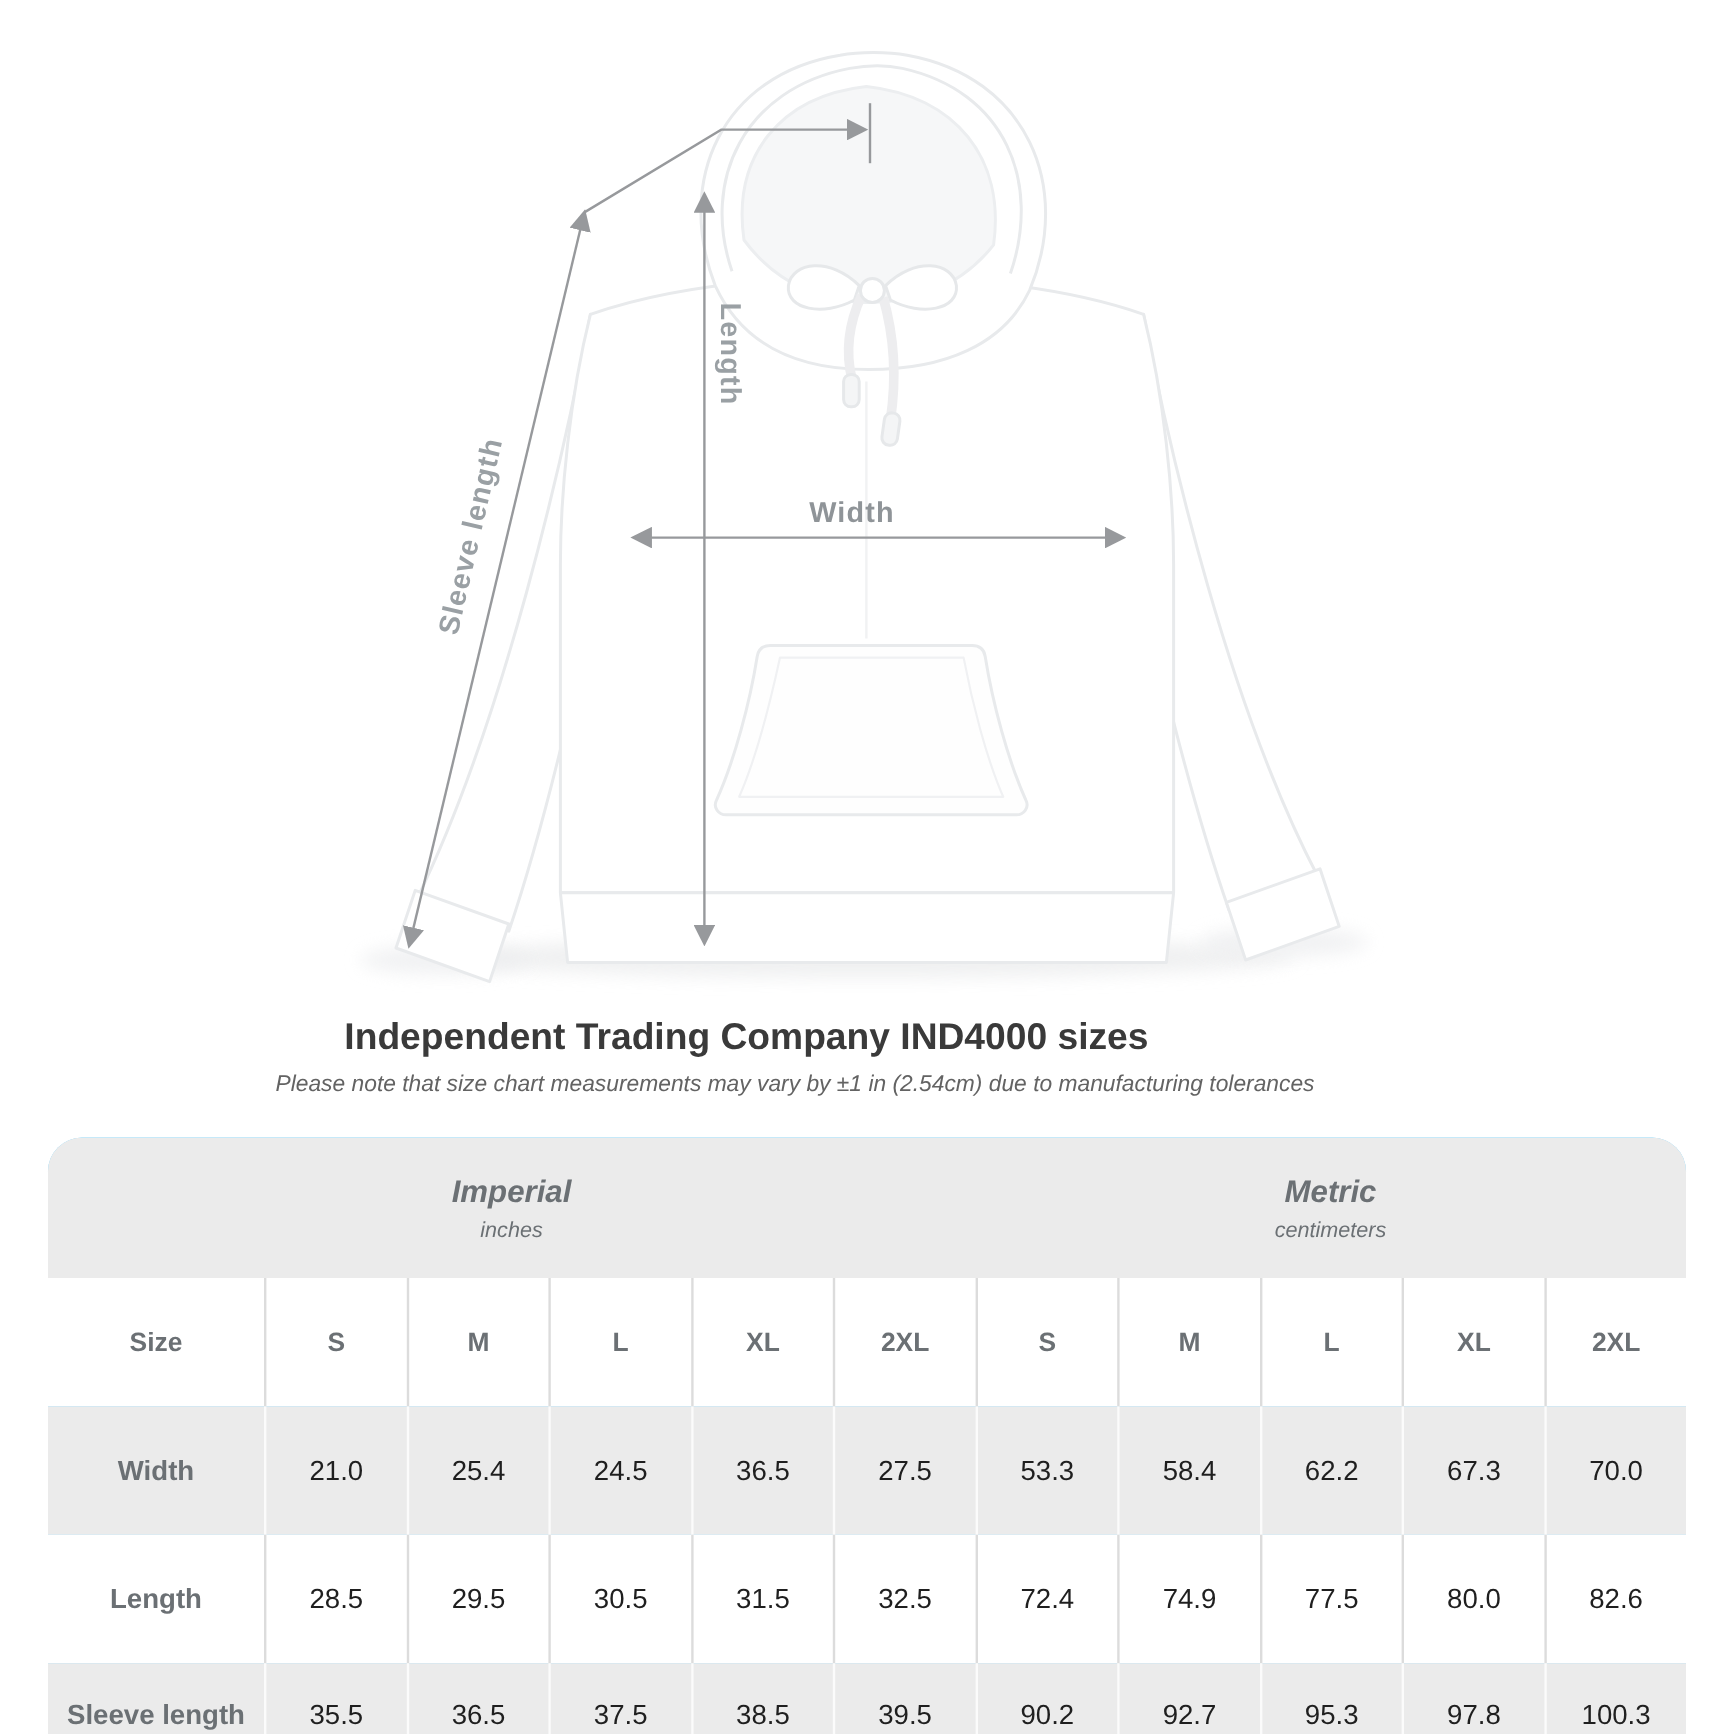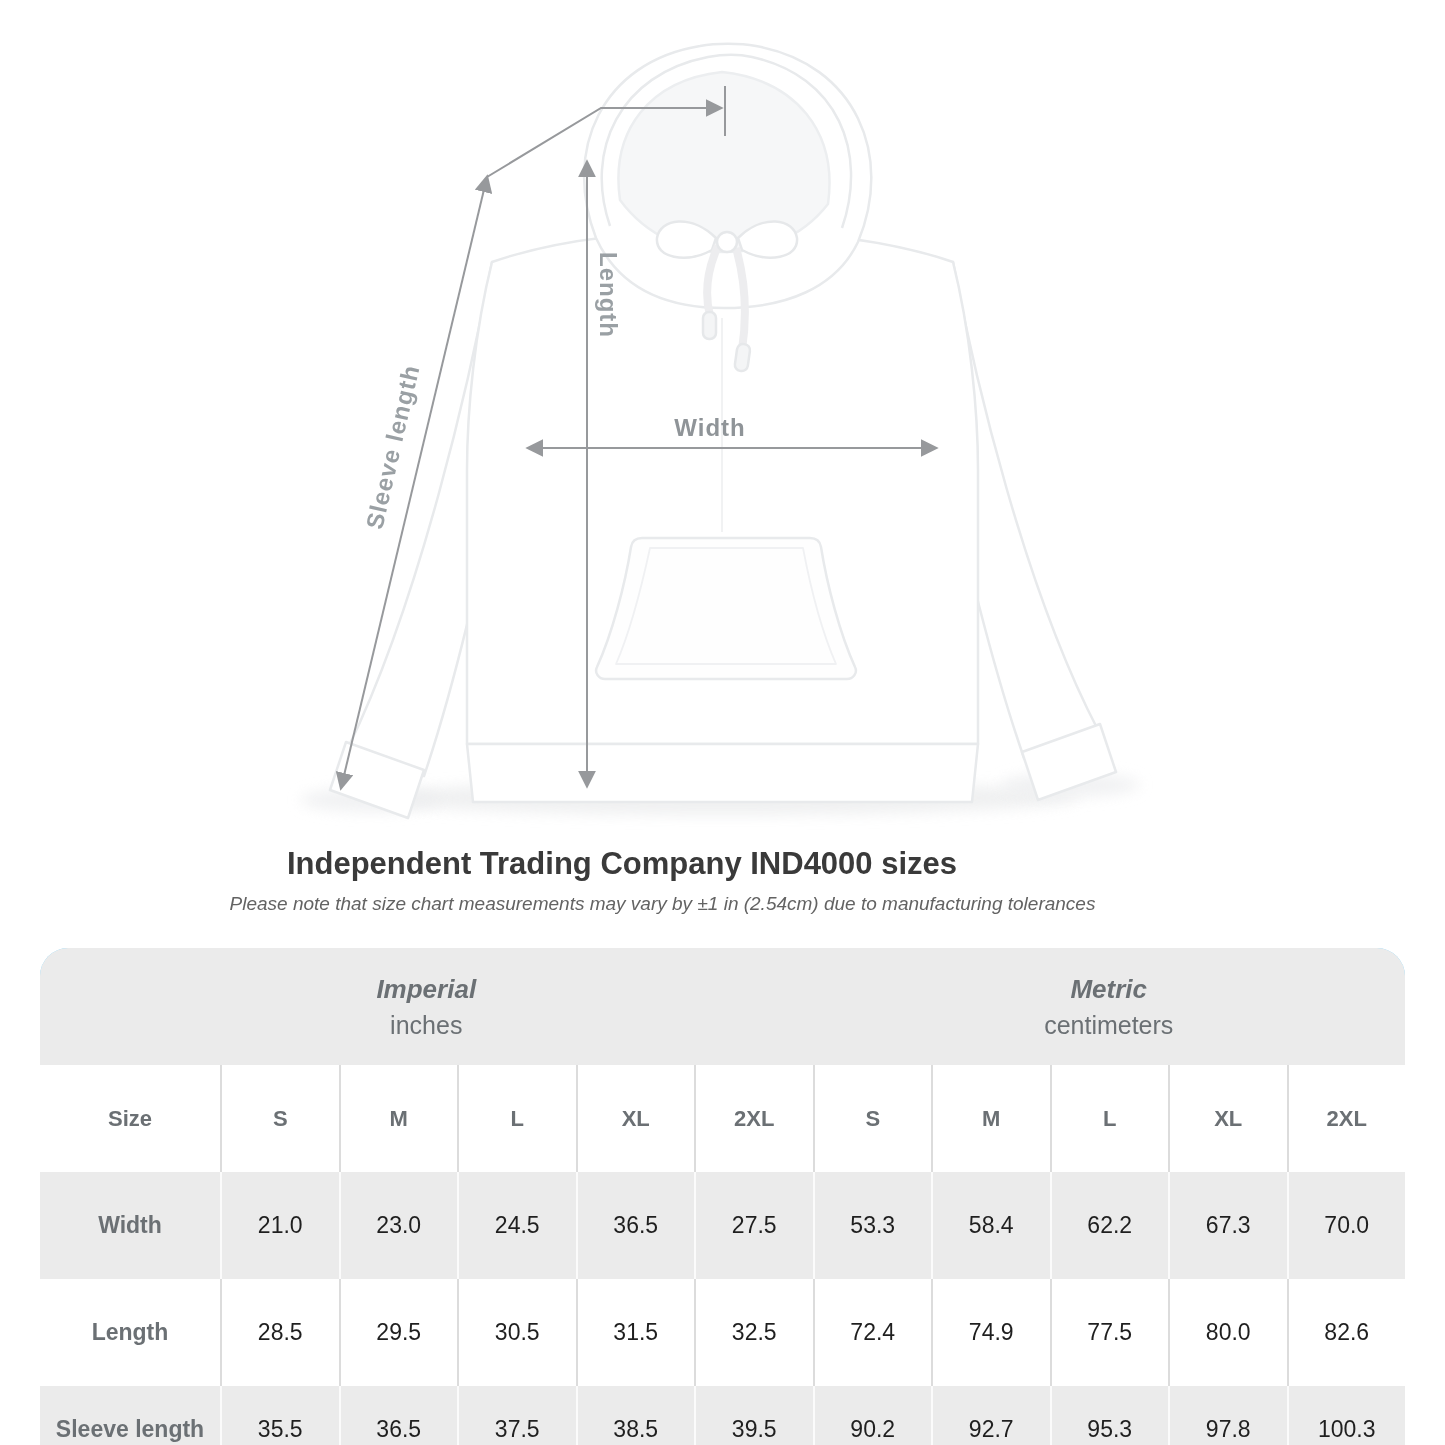--- a/index.html
+++ b/index.html
@@ -65,21 +65,21 @@
     display:flex;flex-direction:column;
     align-items:center;justify-content:center;
     gap:6px;
   }
   .band-imperial{grid-column:1 / span 6;}
   .band-metric{grid-column:7 / span 5;}
   .band-title{
     font-size:26px;font-weight:bold;font-style:italic;color:#6b7074;
   }
   .band-unit{
-    font-size:25px;color:#6b7074;
+    font-size:18px;font-style:italic;color:#6b7074;
   }
   .trow{
     display:grid;
     grid-template-columns:180px repeat(10,1fr);
     height:107px;
   }
   .trow:last-child{height:87px;}
   .row-white{background:#ffffff;}
   .row-gray{background:#ebebeb;}
   .cell{
@@ -186,21 +186,21 @@
       <div class="cell head-cell">S</div>
       <div class="cell head-cell">M</div>
       <div class="cell head-cell">L</div>
       <div class="cell head-cell">XL</div>
       <div class="cell head-cell">2XL</div>
     </div>
 
     <div class="trow row-gray">
       <div class="cell label-cell">Width</div>
       <div class="cell val-cell">21.0</div>
-      <div class="cell val-cell">23.0</div>
+      <div class="cell val-cell">25.4</div>
       <div class="cell val-cell">24.5</div>
       <div class="cell val-cell">36.5</div>
       <div class="cell val-cell">27.5</div>
       <div class="cell val-cell">53.3</div>
       <div class="cell val-cell">58.4</div>
       <div class="cell val-cell">62.2</div>
       <div class="cell val-cell">67.3</div>
       <div class="cell val-cell">70.0</div>
     </div>
 

